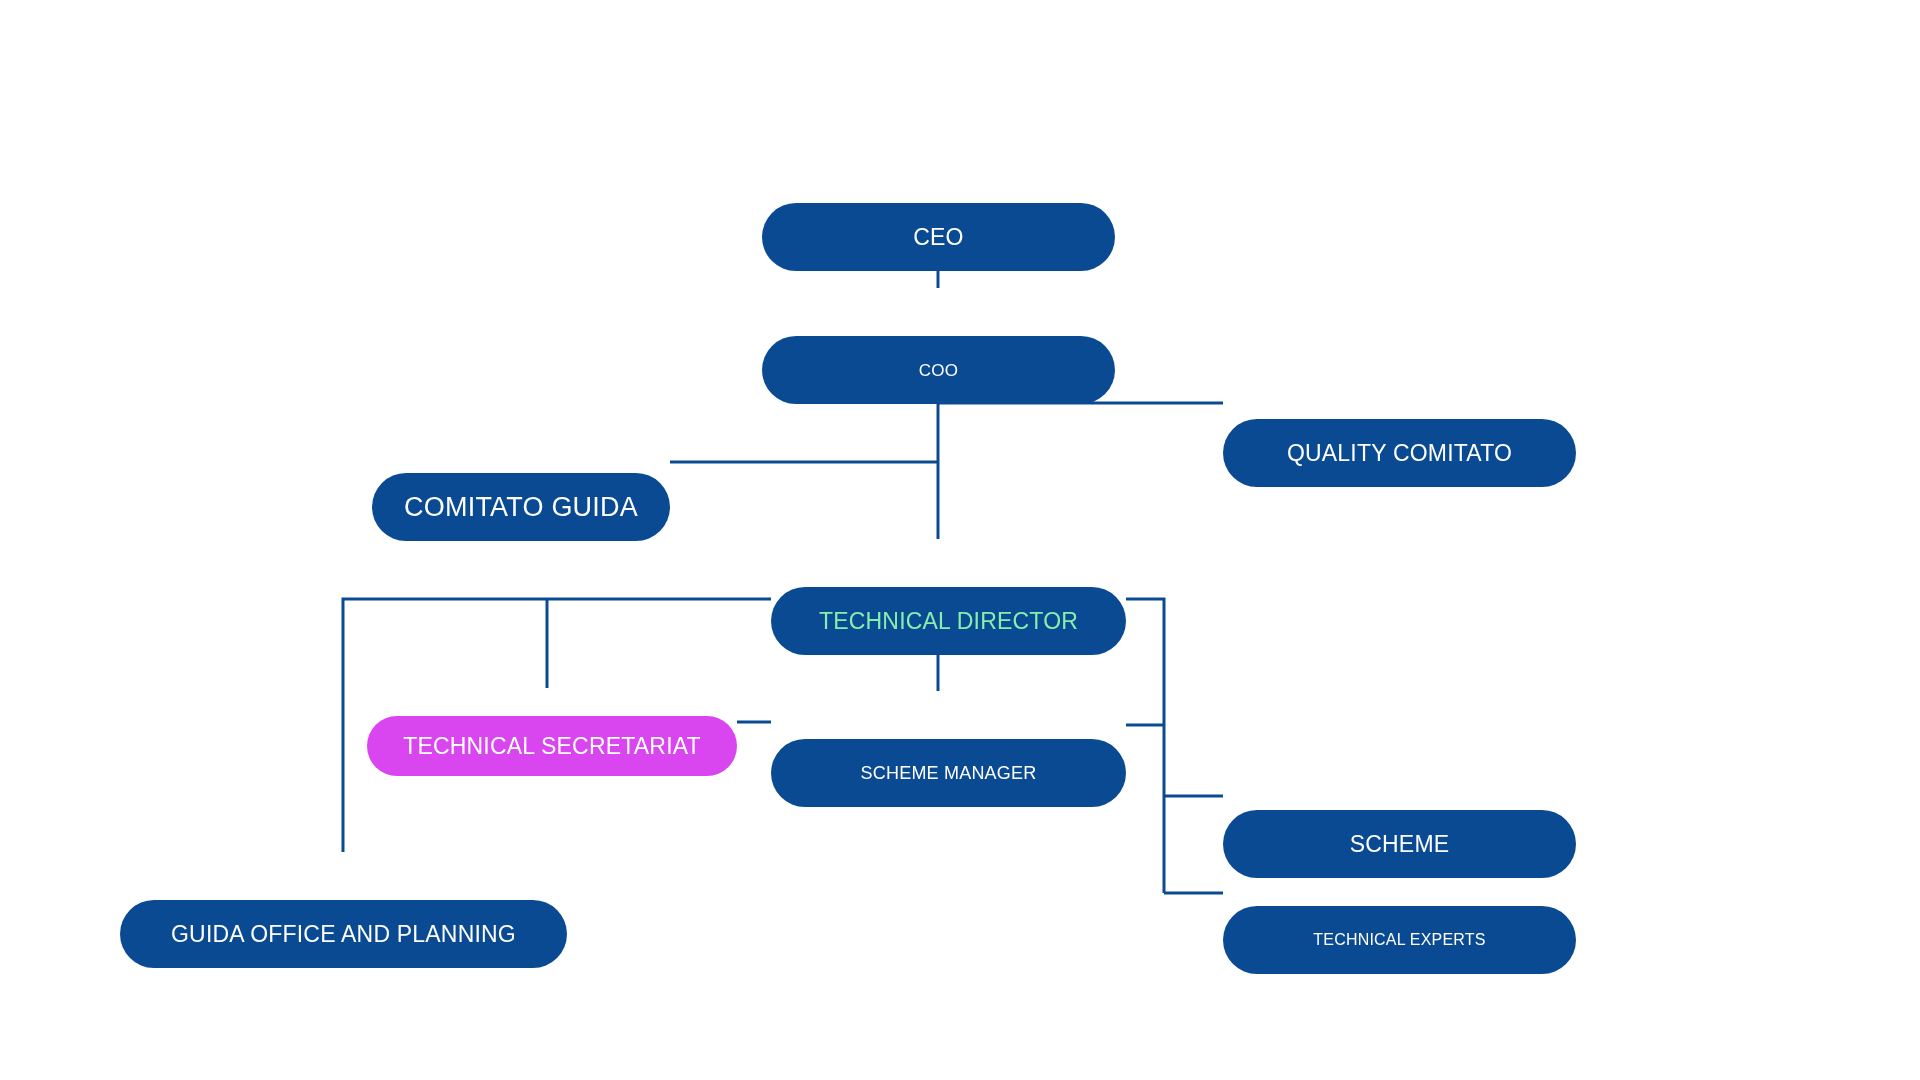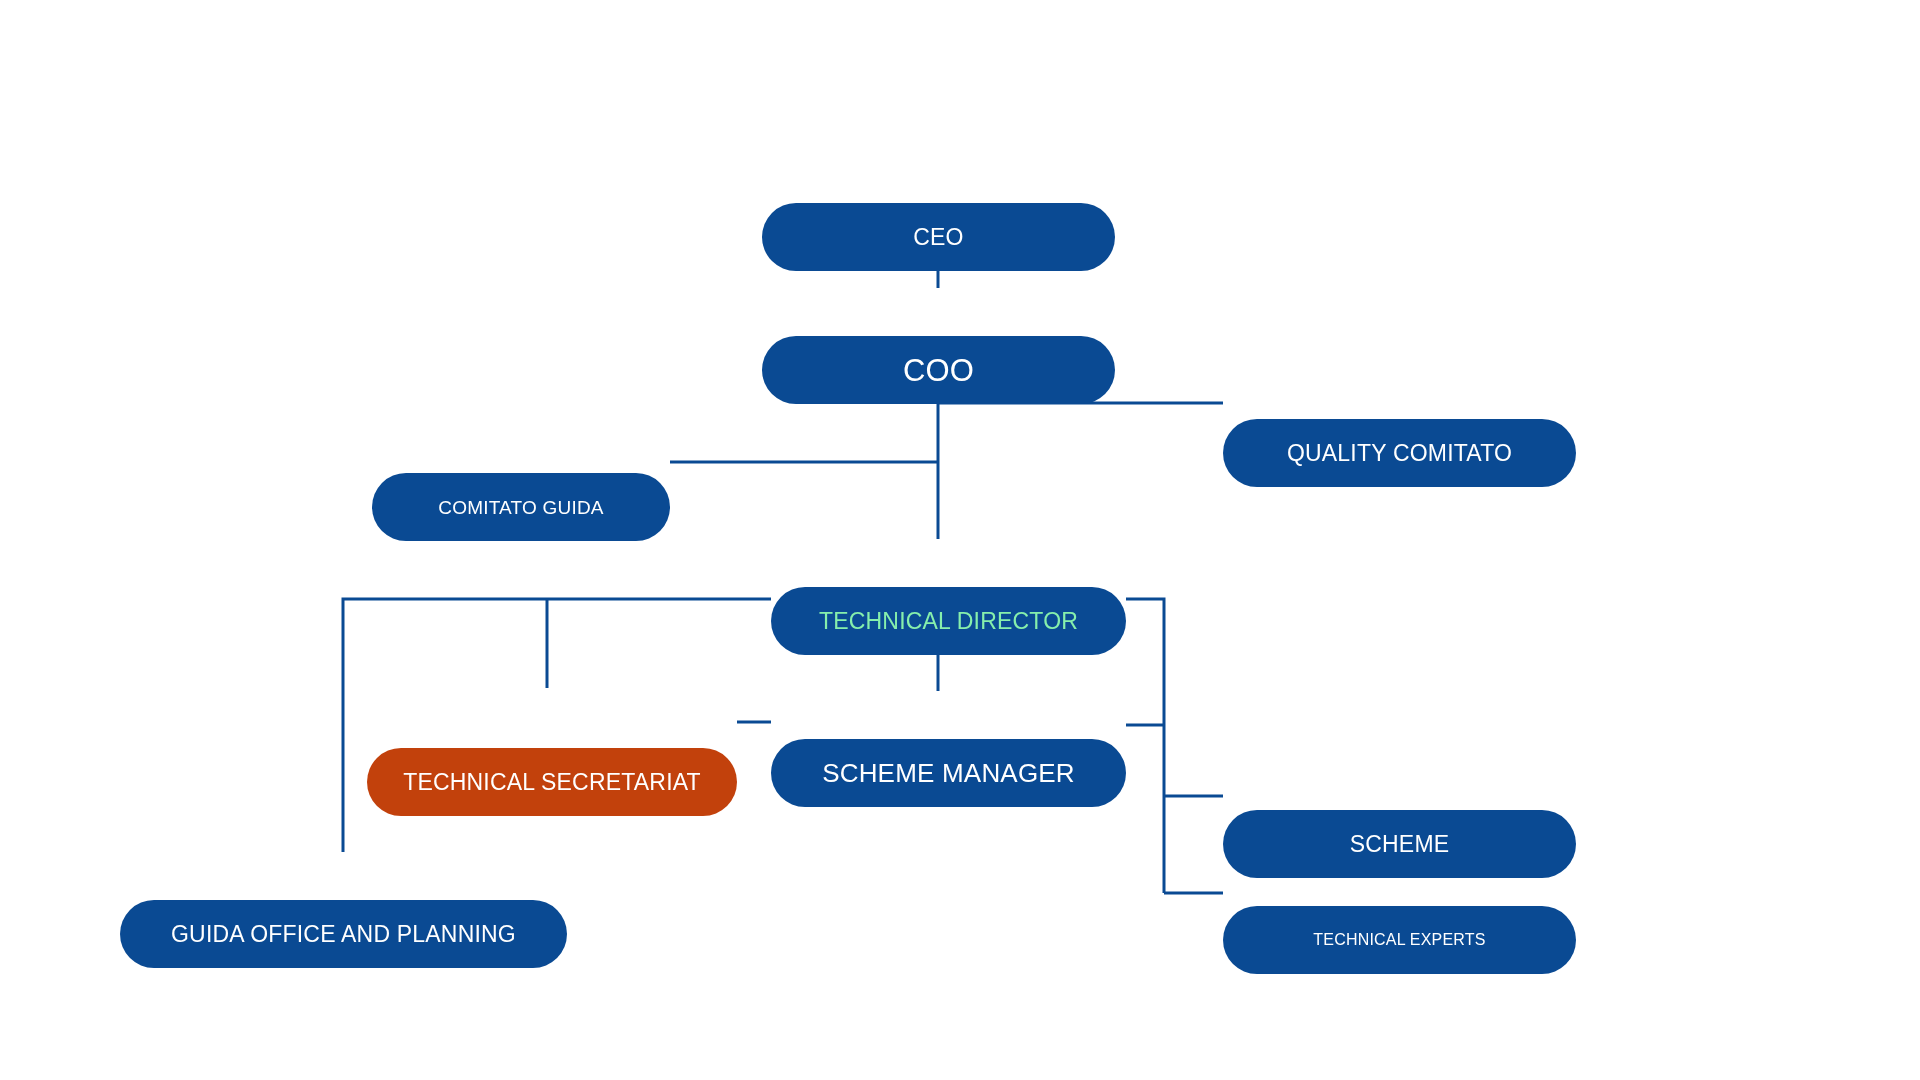--- a/index.html
+++ b/index.html
@@ -69,36 +69,36 @@
         <polyline points="1164,893 1223,893" fill="none"></polyline>
         <polyline points="737,722 771,722" fill="none"></polyline>
       </g>
   </svg>
 
   <div id="nodes-layer">
       <div class="node-pill" style="left: 762px; top: 155px; width: 353px; height: 68px; background: rgb(10, 74, 147); color: rgb(255, 255, 255);">
         <span class="node-label" style="font-size: 23px;">CEO</span>
       </div>
       <div class="node-pill" style="left: 762px; top: 288px; width: 353px; height: 68px; background: rgb(10, 74, 147); color: rgb(255, 255, 255);">
-        <span class="node-label" style="font-size: 31px;">COO</span>
+        <span class="node-label" style="font-size: 17px;">COO</span>
       </div>
       <div class="node-pill" style="left: 1223px; top: 371px; width: 353px; height: 68px; background: rgb(10, 74, 147); color: rgb(255, 255, 255);">
         <span class="node-label" style="font-size: 23px;">QUALITY COMITATO</span>
       </div>
       <div class="node-pill" style="left: 372px; top: 425px; width: 298px; height: 68px; background: rgb(10, 74, 147); color: rgb(255, 255, 255);">
-        <span class="node-label" style="font-size: 19px;">COMITATO GUIDA</span>
+        <span class="node-label" style="font-size: 27px;">COMITATO GUIDA</span>
       </div>
       <div class="node-pill" style="left: 771px; top: 539px; width: 355px; height: 68px; background: rgb(10, 74, 147); color: #86efac;">
         <span class="node-label" style="font-size: 23px;">TECHNICAL DIRECTOR</span>
       </div>
-      <div class="node-pill" style="left: 367px; top: 700px; width: 370px; height: 68px; background: #c2410c; color: rgb(255, 255, 255);">
+      <div class="node-pill" style="left: 367px; top: 668px; width: 370px; height: 60px; background: #d946ef; color: rgb(255, 255, 255);">
         <span class="node-label" style="font-size: 23px;">TECHNICAL SECRETARIAT</span>
       </div>
       <div class="node-pill" style="left: 771px; top: 691px; width: 355px; height: 68px; background: rgb(10, 74, 147); color: rgb(255, 255, 255);">
-        <span class="node-label" style="font-size: 26px;">SCHEME MANAGER</span>
+        <span class="node-label" style="font-size: 18px;">SCHEME MANAGER</span>
       </div>
       <div class="node-pill" style="left: 1223px; top: 762px; width: 353px; height: 68px; background: rgb(10, 74, 147); color: rgb(255, 255, 255);">
         <span class="node-label" style="font-size: 23px;">SCHEME</span>
       </div>
       <div class="node-pill" style="left: 1223px; top: 858px; width: 353px; height: 68px; background: rgb(10, 74, 147); color: rgb(255, 255, 255);">
         <span class="node-label" style="font-size: 16px;">TECHNICAL EXPERTS</span>
       </div>
       <div class="node-pill" style="left: 120px; top: 852px; width: 447px; height: 68px; background: rgb(10, 74, 147); color: rgb(255, 255, 255);">
         <span class="node-label" style="font-size: 23px;">GUIDA OFFICE AND PLANNING</span>
       </div>

